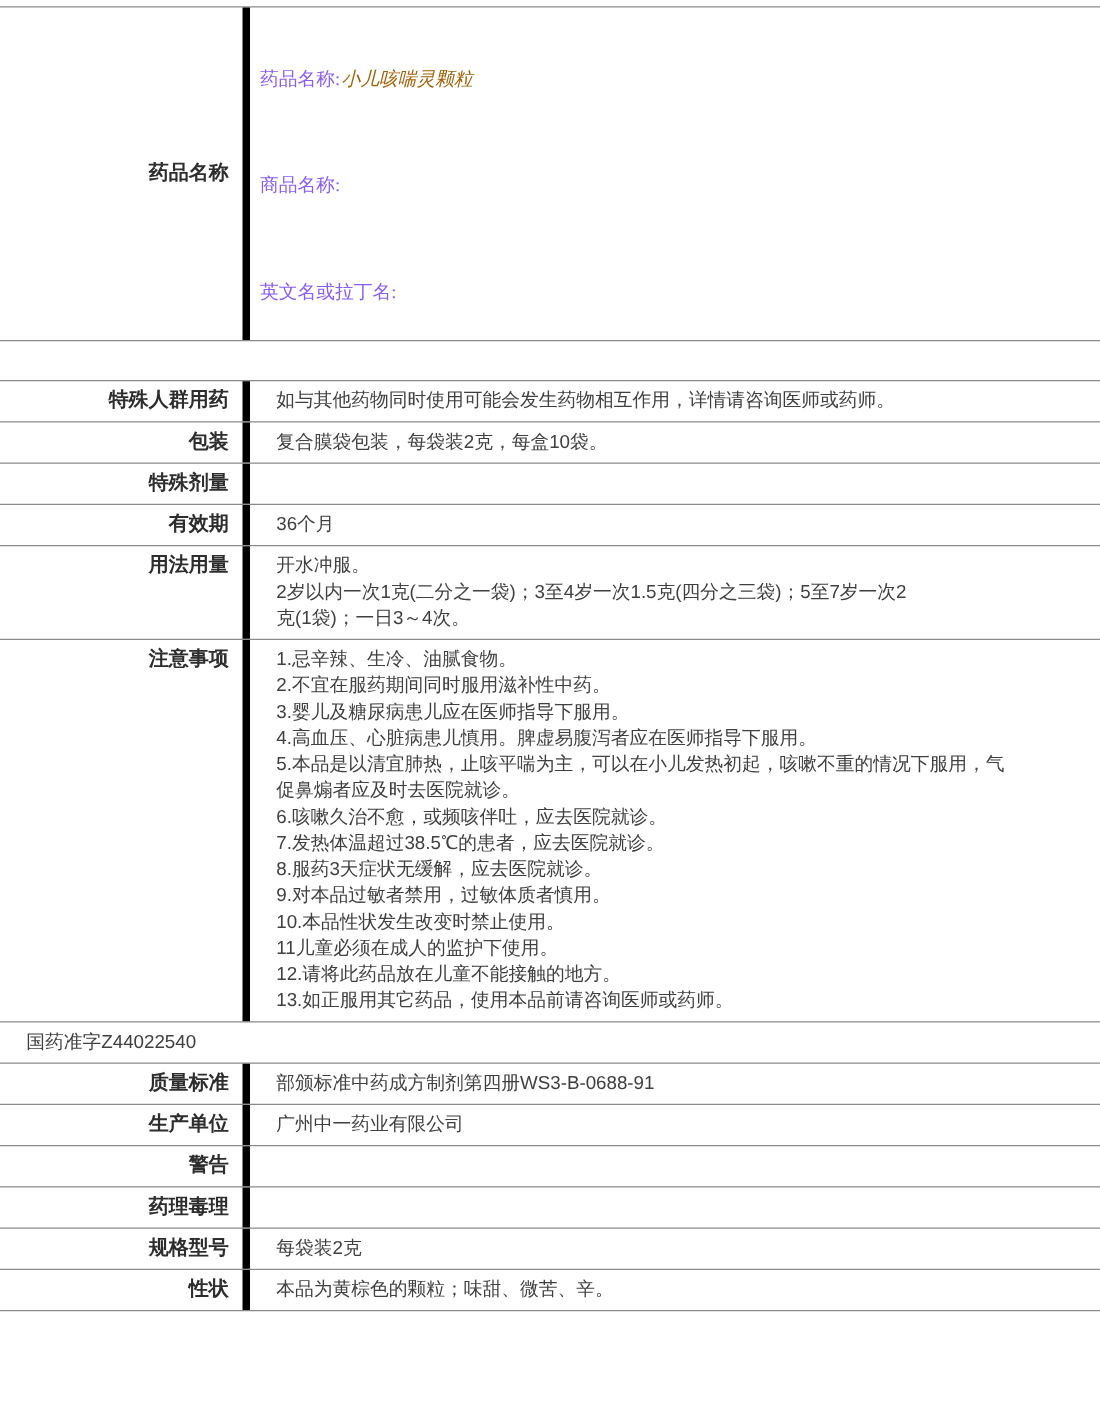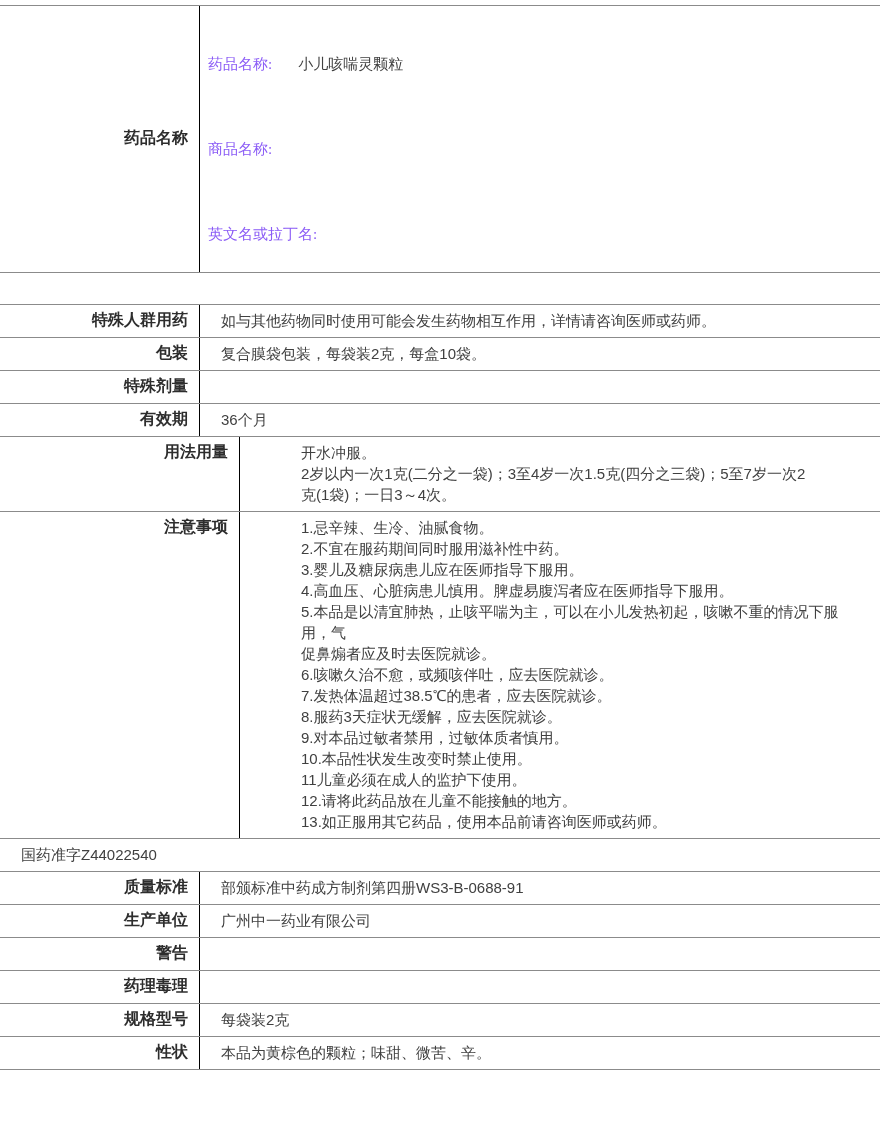--- a/index.html
+++ b/index.html
@@ -17,21 +17,21 @@
   .row {
     display: flex;
     align-items: stretch;
     border-bottom: 1px solid #8b8b8b;
     min-height: 32px;
     box-sizing: border-box;
   }
   .label-cell {
     width: 200px;
     box-sizing: border-box;
-    border-right: 1px solid #000000;
+    border-right: 6px solid #000000;
     display: flex;
     align-items: center;
     justify-content: flex-end;
     padding: 5px 11px 6px 4px;
     font-weight: bold;
     font-size: 16px;
     color: #2d2d2d;
   }
   .value-cell {
     flex: 1;
@@ -39,28 +39,28 @@
     display: flex;
     align-items: center;
     padding: 5px 14px 6px 21px;
     font-size: 15px;
     line-height: 21px;
     color: #404040;
     white-space: pre-wrap;
     word-break: break-all;
   }
   .row.top .label-cell,
-  .row.top .value-cell { align-items: flex-start; margin-left: 40px; }
+  .row.top .value-cell { align-items: flex-start; }
   .row.name-row .value-cell {
     display: block;
     padding-left: 8px;
   }
   .field-line { line-height: 21px; }
   .field-key { color: #8b5cf6; font-family: Liberation Serif, serif; }
-  .field-value { color: #404040; margin-left: 26px; }
+  .field-value { color: #a16207; margin-left: 1px; font-style: italic; }
 </style>
 </head>
 <body>
 
 <div class="table" id="table">
   <div class="row name-row">
     <div class="label-cell">药品名称</div>
     <div class="value-cell">
   <div class="field-line"><span class="field-key">药品名称:</span><span class="field-value">小儿咳喘灵颗粒</span></div>
 

